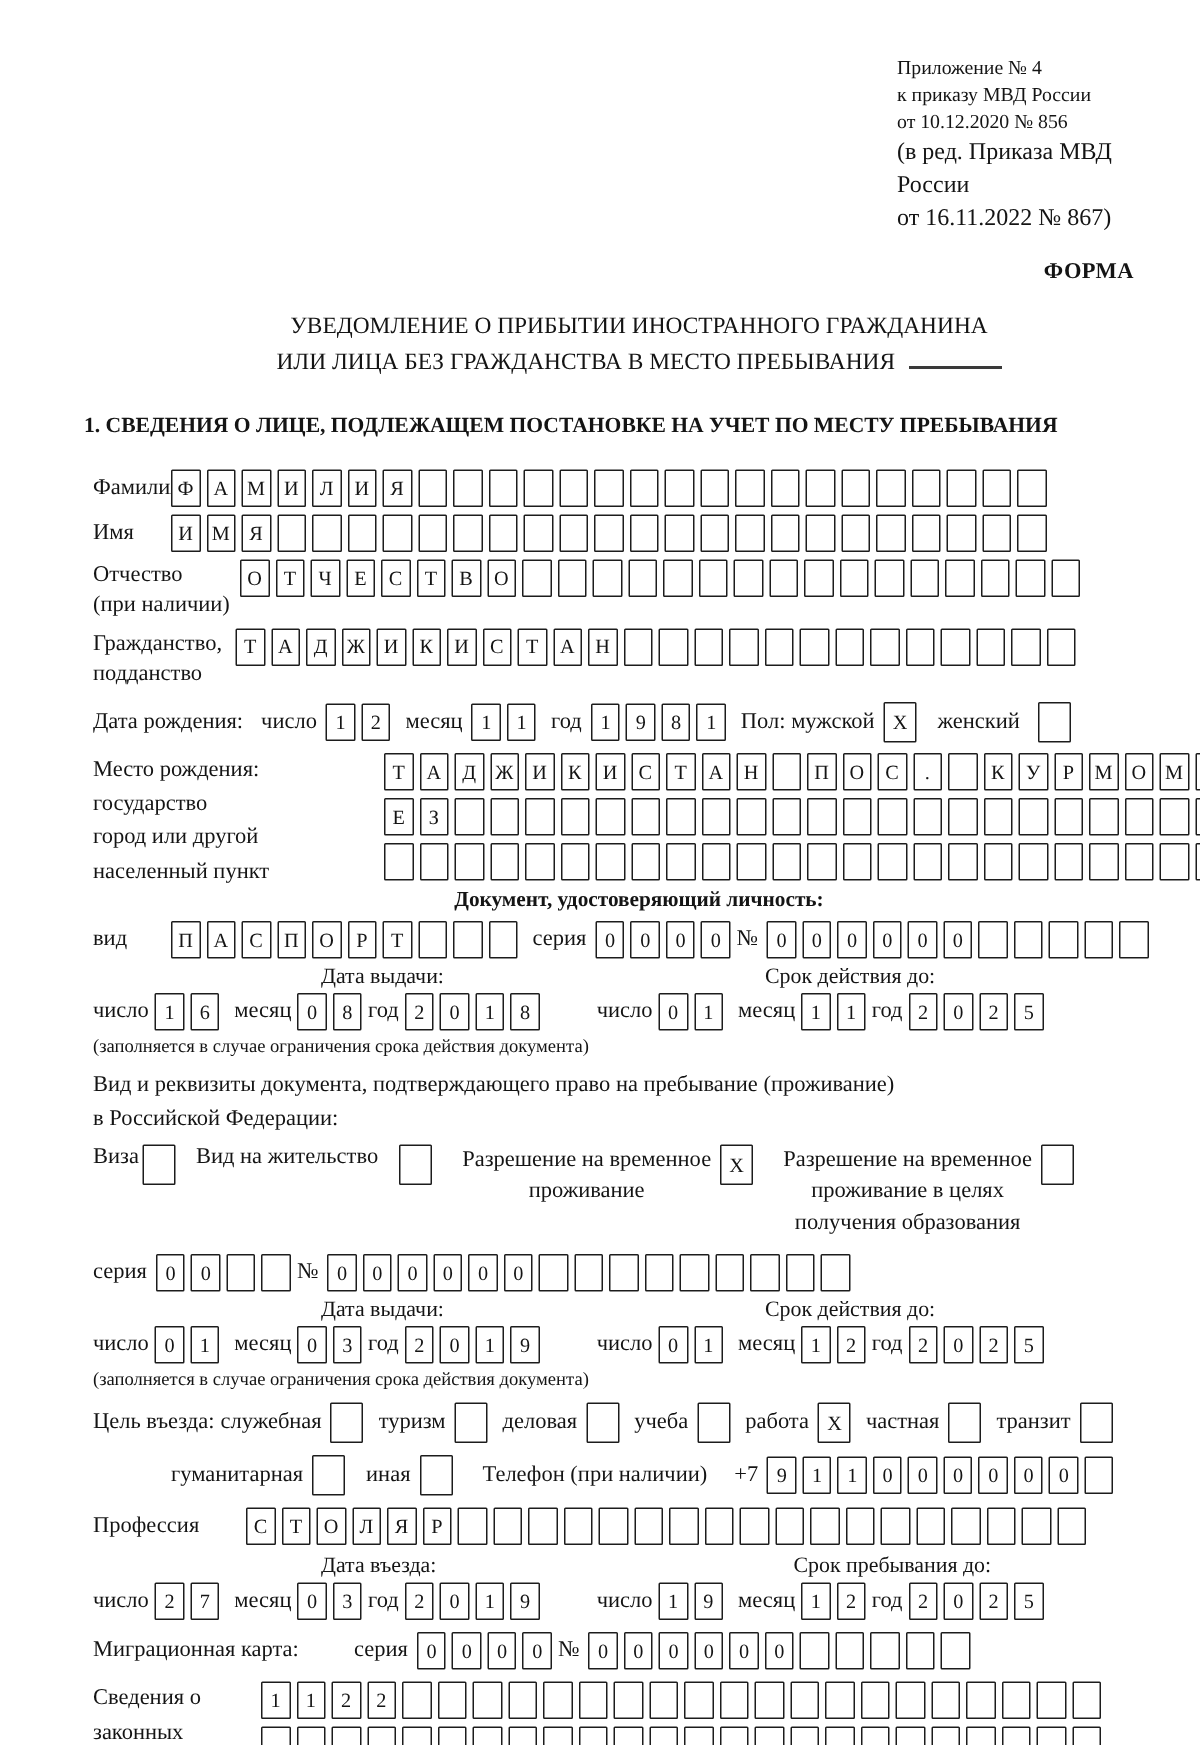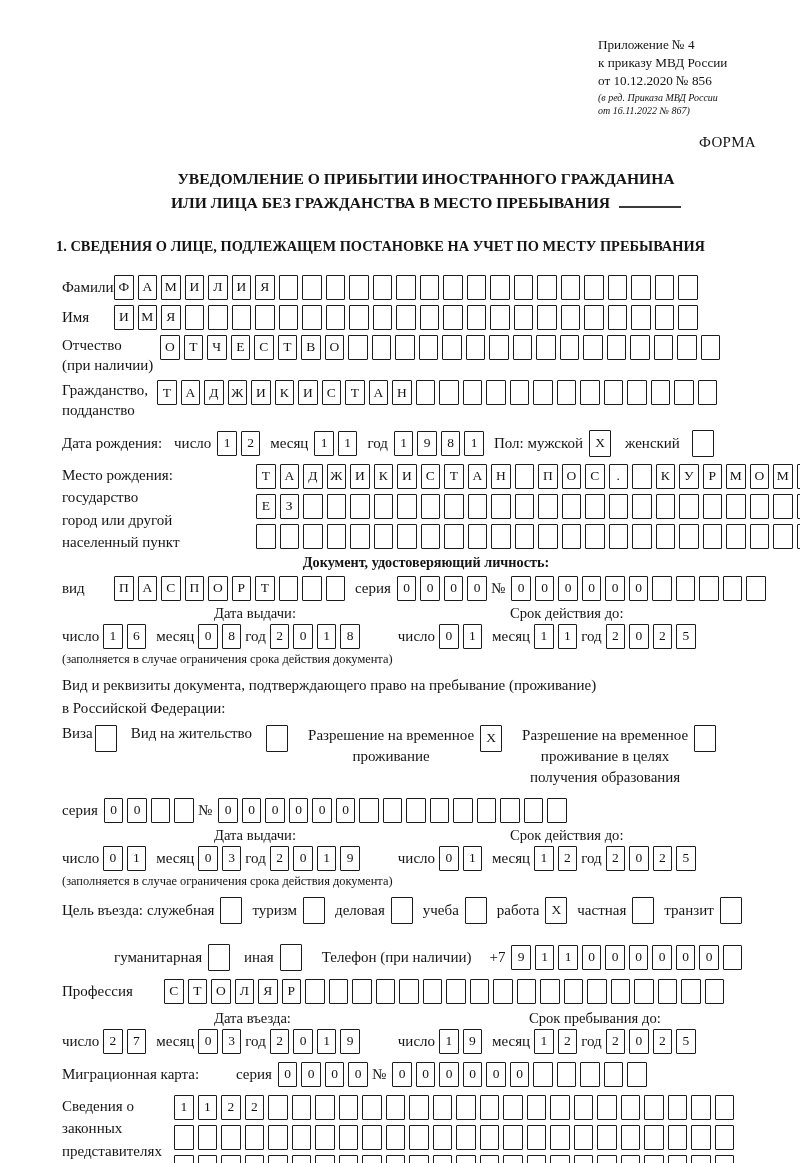--- a/index.html
+++ b/index.html
@@ -3,23 +3,23 @@
 <meta charset="utf-8">
 <style>
   html,body{margin:0;padding:0;background:#888;}
   .page{
     position:relative;width:800px;min-height:1163px;background:#fff;
     font-family:"Liberation Serif","DejaVu Serif",serif;color:#141414;
     padding:36px 10px 18px 62px;box-sizing:border-box;margin:0 auto;
   }
   
   .appendix{margin-left:auto;width:192px;font-size:13.2px;line-height:1.38;}
-  .apx-note{font-size:10px;font-style:italic;}
-  .forma{font-weight:normal;font-size:15px;text-align:right;padding-right:34px;margin-top:16px;letter-spacing:.3px;}
-  .title{ text-align:center;font-weight:bold;font-size:15.6px;line-height:1.55;margin-top:16px;}
+  .apx-note{font-size:16px;}
+  .forma{font-weight:bold;font-size:15px;text-align:right;padding-right:34px;margin-top:16px;letter-spacing:.3px;}
+  .title{ text-align:center;font-weight:normal;font-size:15.6px;line-height:1.55;margin-top:16px;}
   .title-blank{display:inline-block;width:62px;border-bottom:2.2px solid #3a3a3a;margin-left:9px;vertical-align:baseline;}
   .sec1{font-weight:bold;font-size:14.4px;margin-top:22px;margin-left:-6px;}
   
   .row{display:flex;align-items:center;margin-top:5px;}
   .row.start{align-items:flex-start;}
   .lbl{font-size:15px;flex:0 0 auto;margin-right:6px;white-space:nowrap;}
   .lbl2{line-height:1.35;}
   .cells{display:inline-flex;flex:0 0 auto;flex-wrap:nowrap;}
   .cell{
     display:inline-flex;align-items:center;justify-content:center;
@@ -527,21 +527,21 @@
     <span class="lbl ml6">частная</span>
     <span class="cells box">
         <span class="cell"></span>
       </span>
     <span class="lbl ml6">транзит</span>
     <span class="cells box">
         <span class="cell"></span>
       </span>
   </div>
 
-  <div class="row" style="margin-top:20px;padding-left:52px;">
+  <div class="row" style="margin-top:8px;padding-left:52px;">
     <span class="lbl">гуманитарная</span>
     <span class="cells box">
         <span class="cell"></span>
       </span>
     <span class="lbl ml10">иная</span>
     <span class="cells box">
         <span class="cell"></span>
       </span>
     <span class="lbl ml16" style="margin-right:18px;">Телефон (при наличии)</span>
     <span class="lbl">+7</span>

